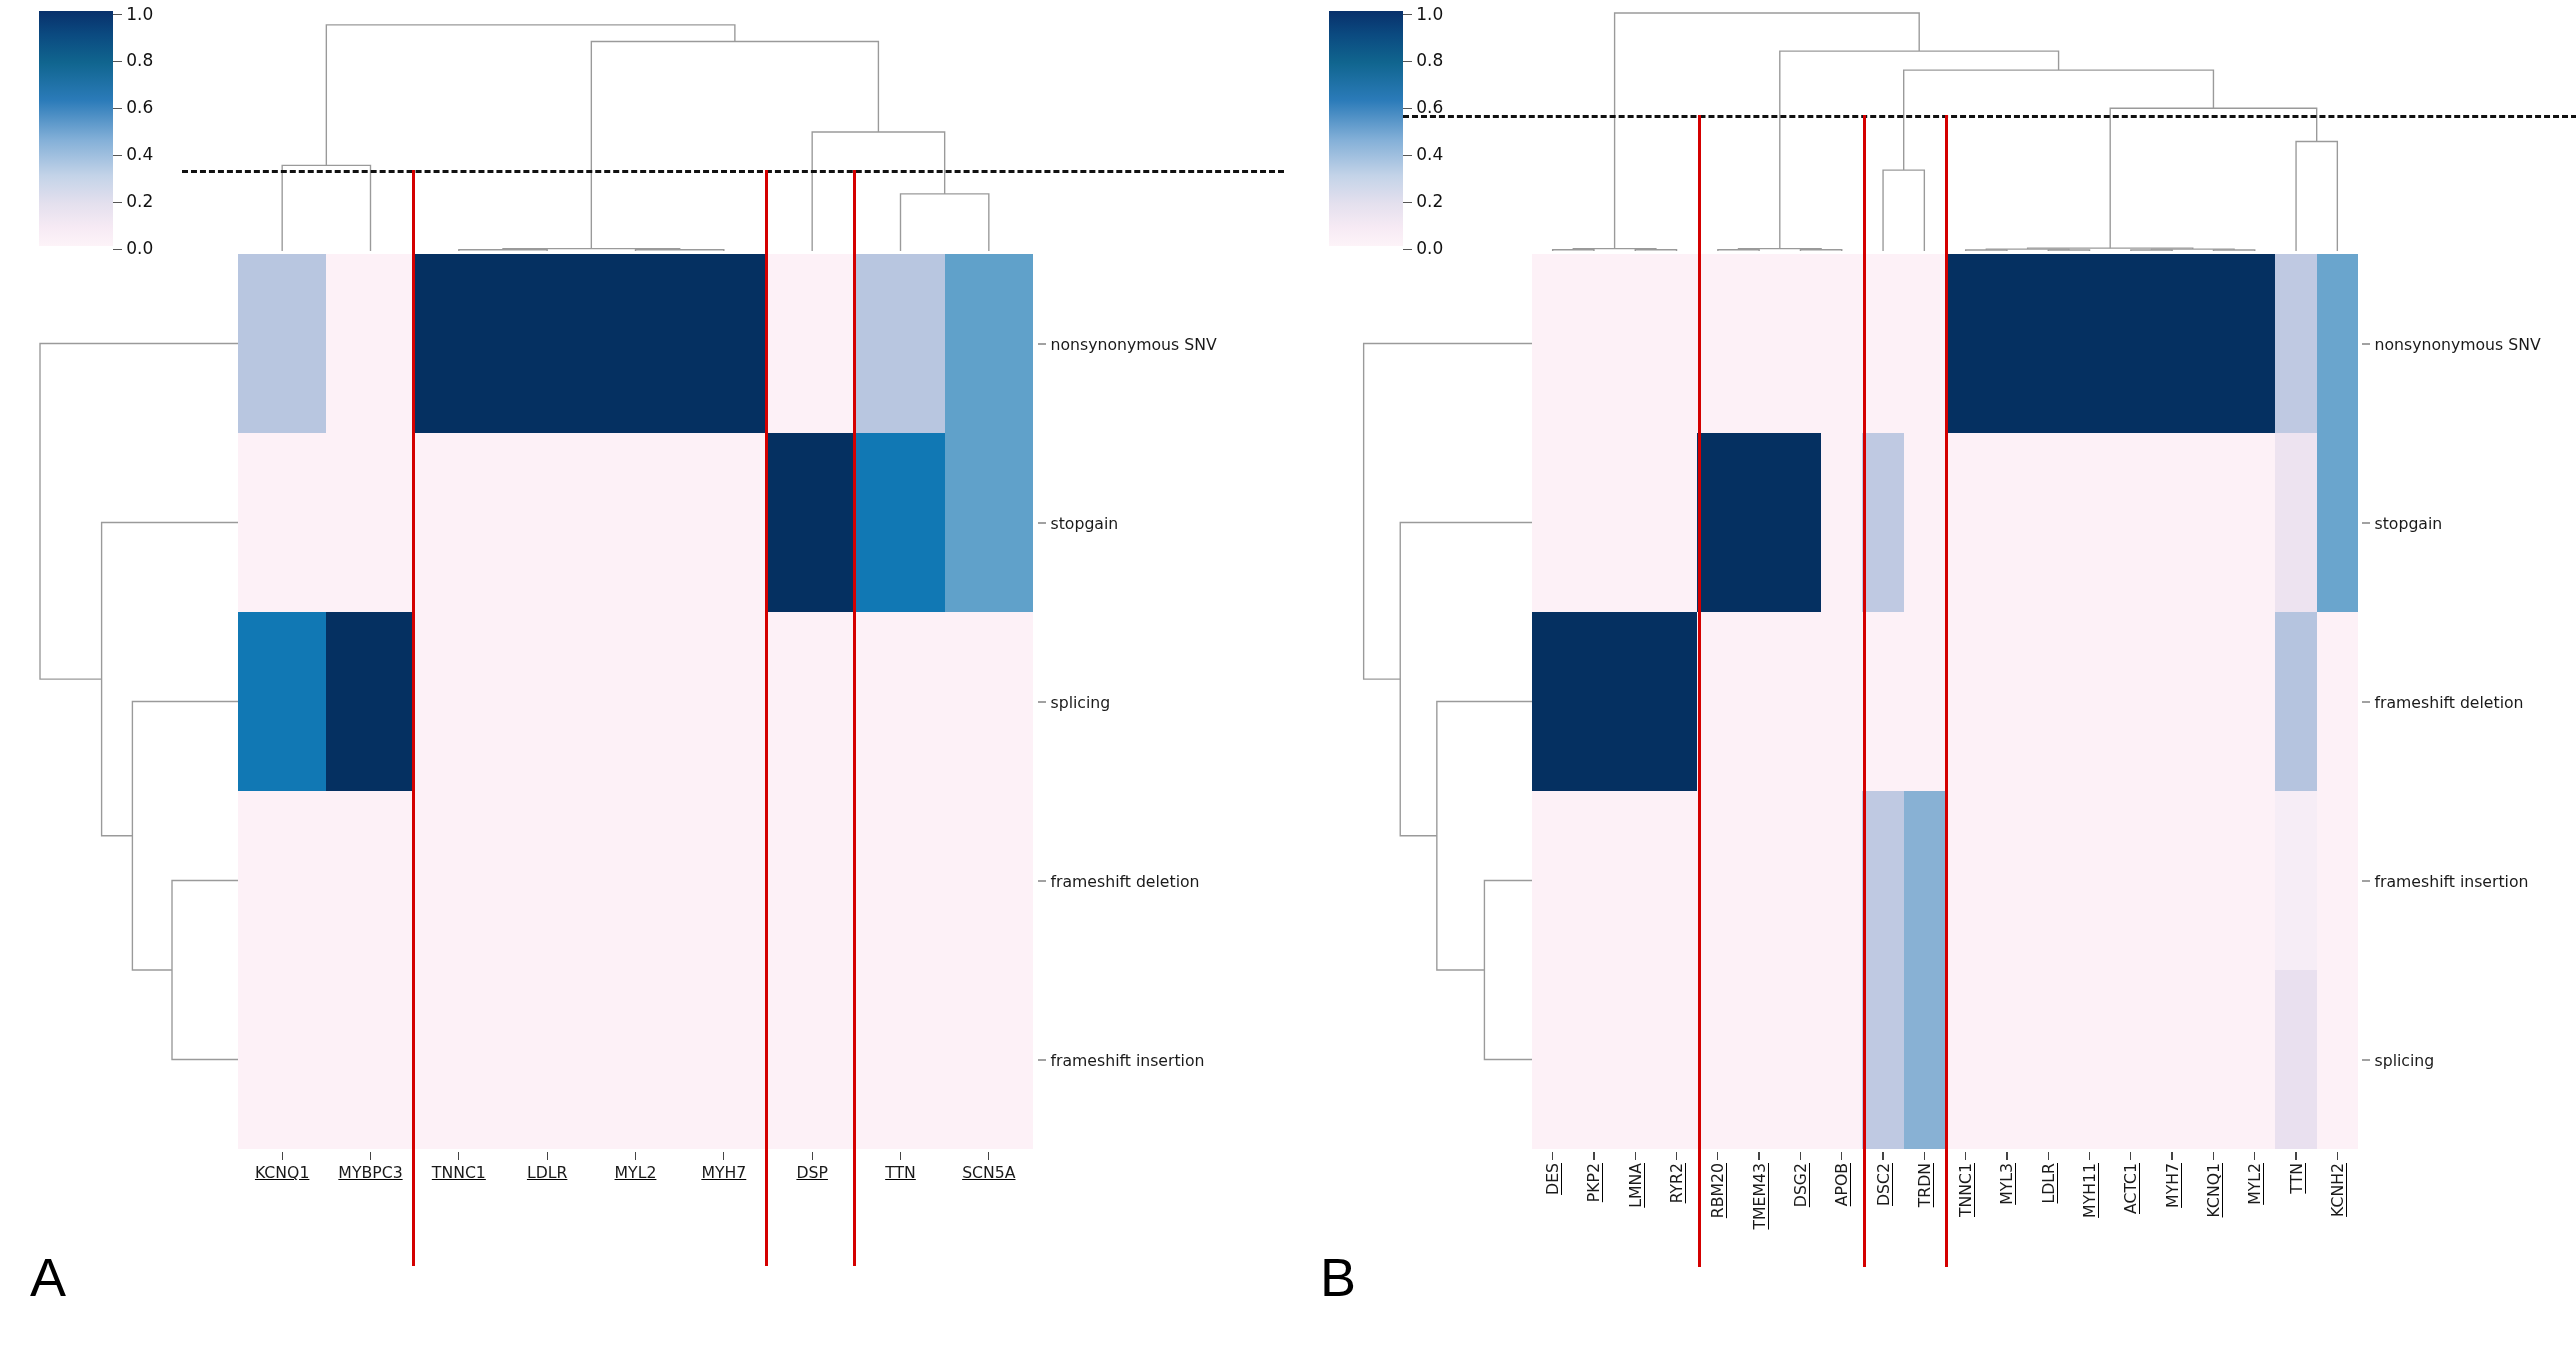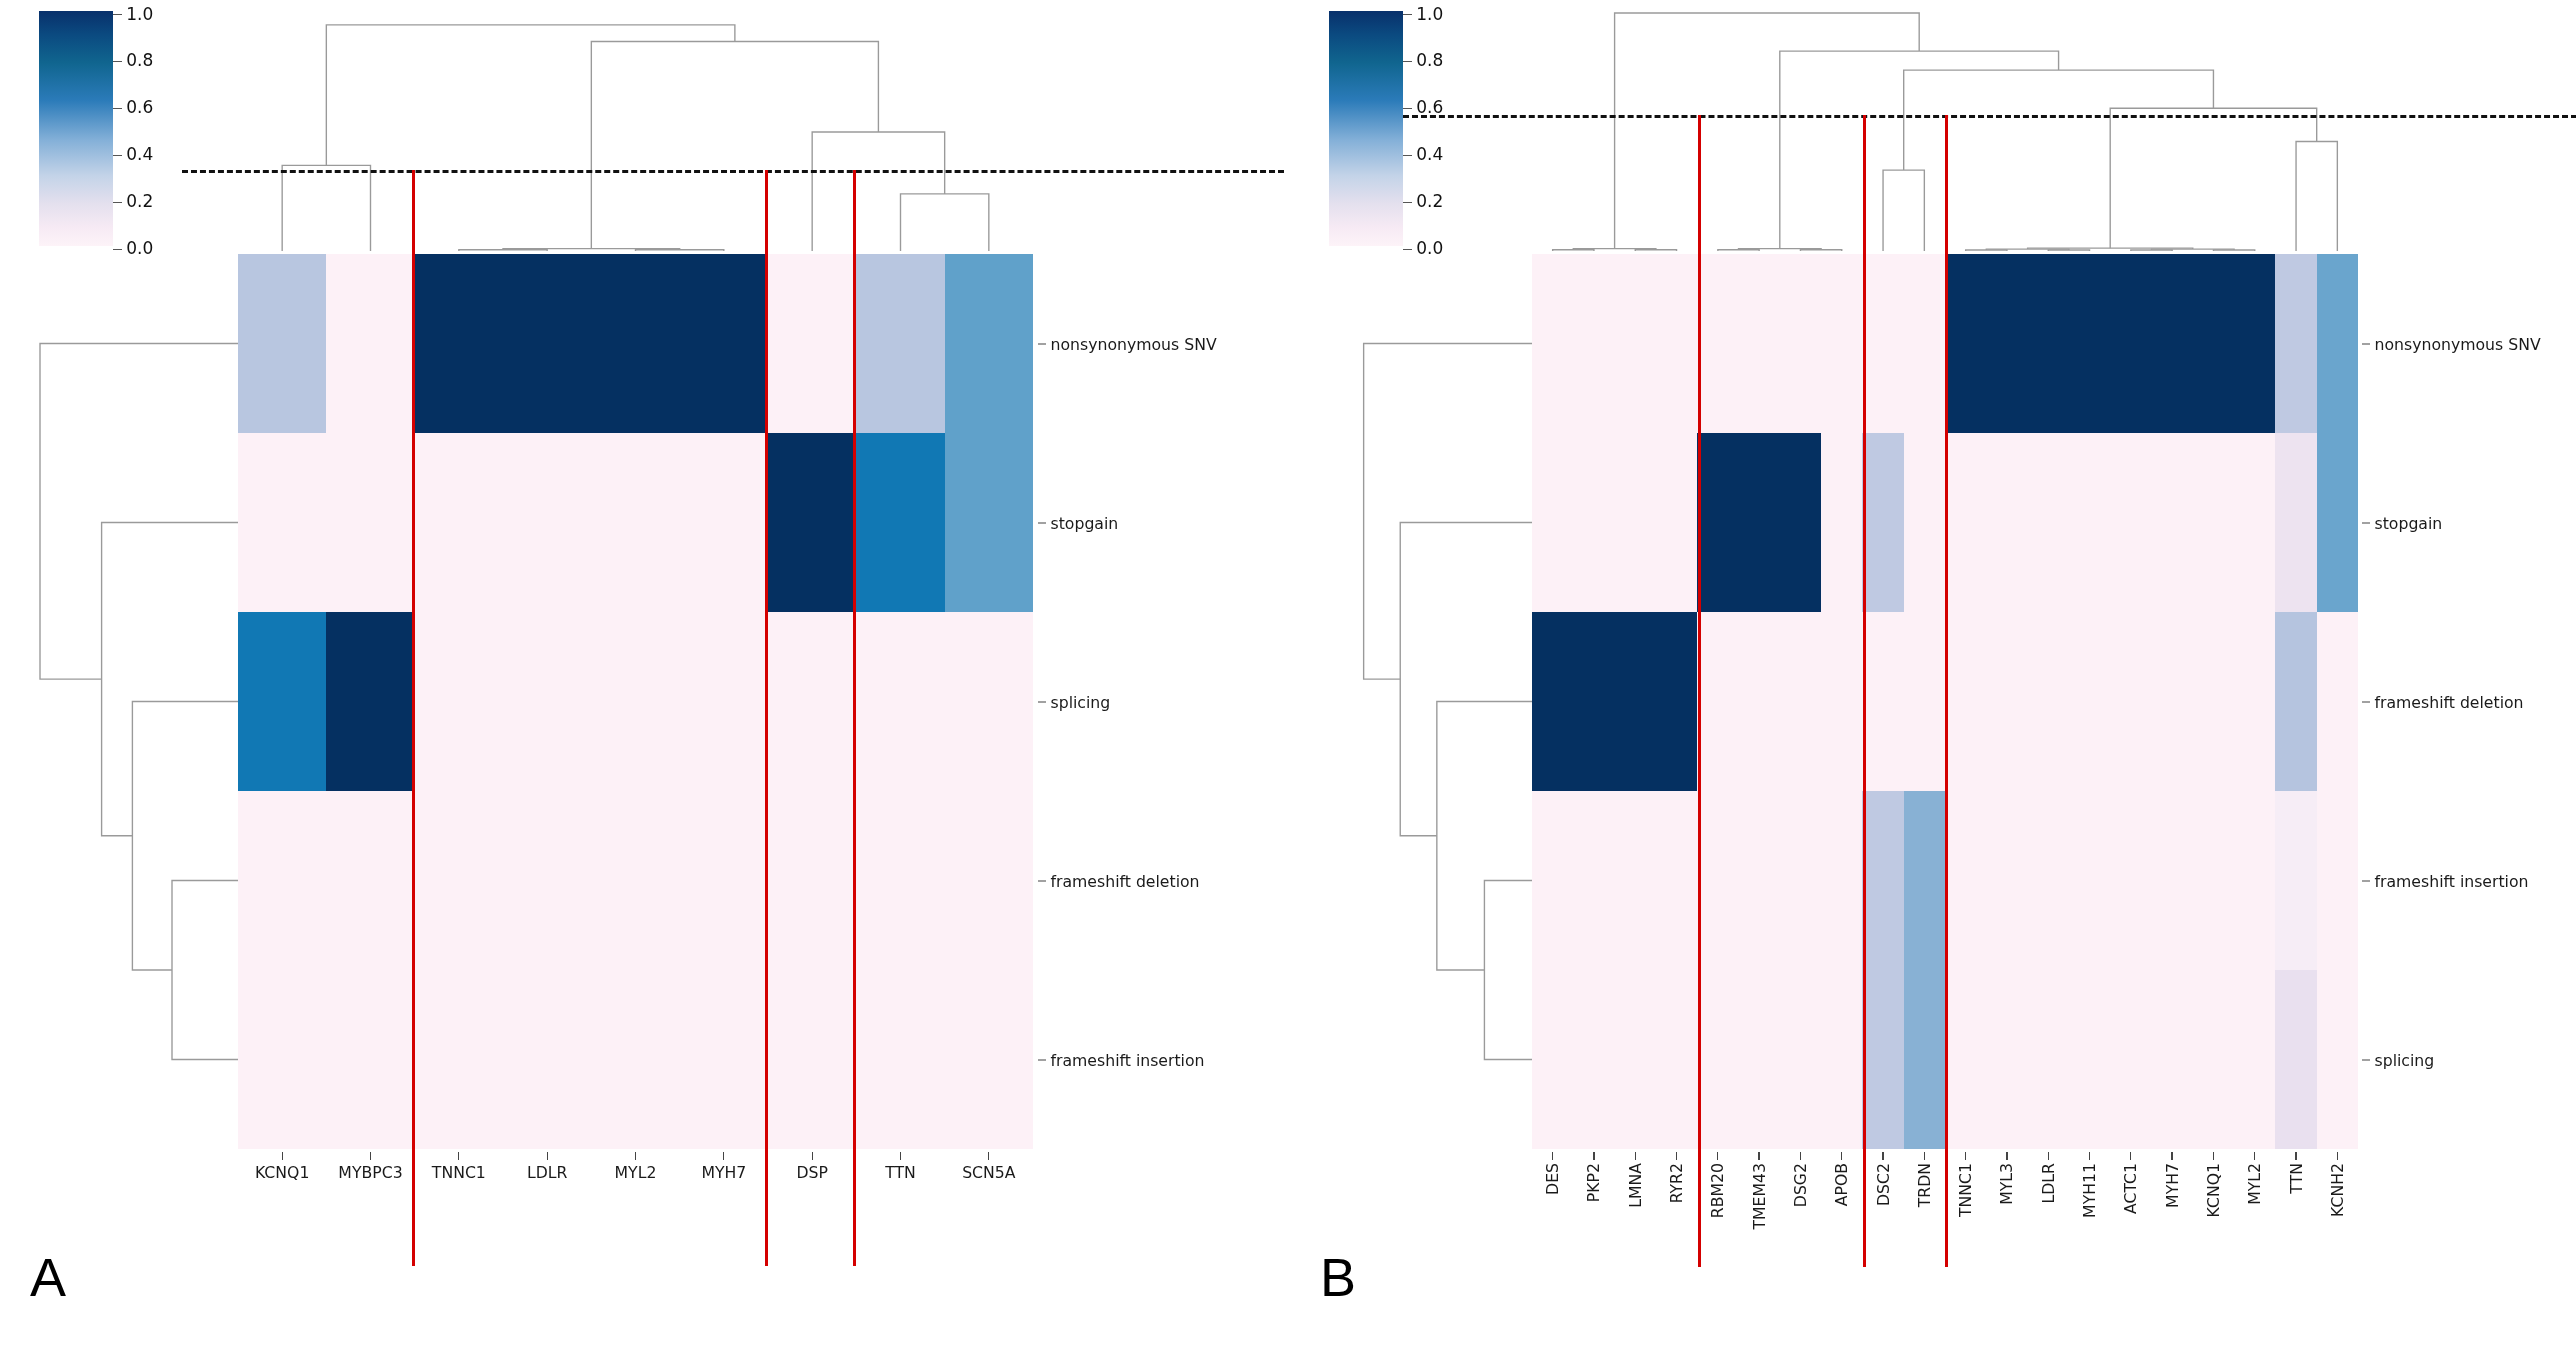--- a/index.html
+++ b/index.html
@@ -14,21 +14,21 @@
         background:linear-gradient(to bottom,#08306b 0%,#0b4a80 10%,#10658f 22%,#2b7bb9 38%,#84b0d8 55%,#c3d3e8 70%,#e4e0ee 82%,#f6eaf4 92%,#fdf3f8 100%);}
   .cbar-ticks{position:absolute;left:100%;top:0;height:100%;width:88px;}
   .cbar-tick{position:absolute;left:0;transform:translateY(-50%);font-size:17px;color:#111;white-space:nowrap;}
   .cbar-tick .dash{display:inline-block;width:8.8px;height:1.3px;background:#555;vertical-align:middle;margin-right:4.4px;}
 
   
   .hm{position:absolute;display:grid;}
   .cell{width:100%;height:100%;}
 
   
-  .xlabels{position:absolute;display:grid;}
+  .xlabels{position:absolute;display:grid;text-decoration:underline;}
   .xlab{display:flex;flex-direction:column;align-items:center;justify-content:flex-start;font-size:15.7px;color:#1a1a1a;}
   .xlab .tk{width:1.3px;height:7.5px;background:#444;margin-bottom:3.8px;}
   .xlab .tx{white-space:nowrap;}
   .xlab.rot .tx{writing-mode:vertical-rl;transform:rotate(180deg);}
   .ylabels{position:absolute;}
   .ylab{position:absolute;left:0;transform:translateY(-50%);display:flex;align-items:center;font-size:15.7px;color:#1a1a1a;white-space:nowrap;}
   .ylab .tk{width:7.5px;height:1.3px;background:#444;margin-right:5px;}
 
   
   svg.dendro{position:absolute;overflow:visible;}

